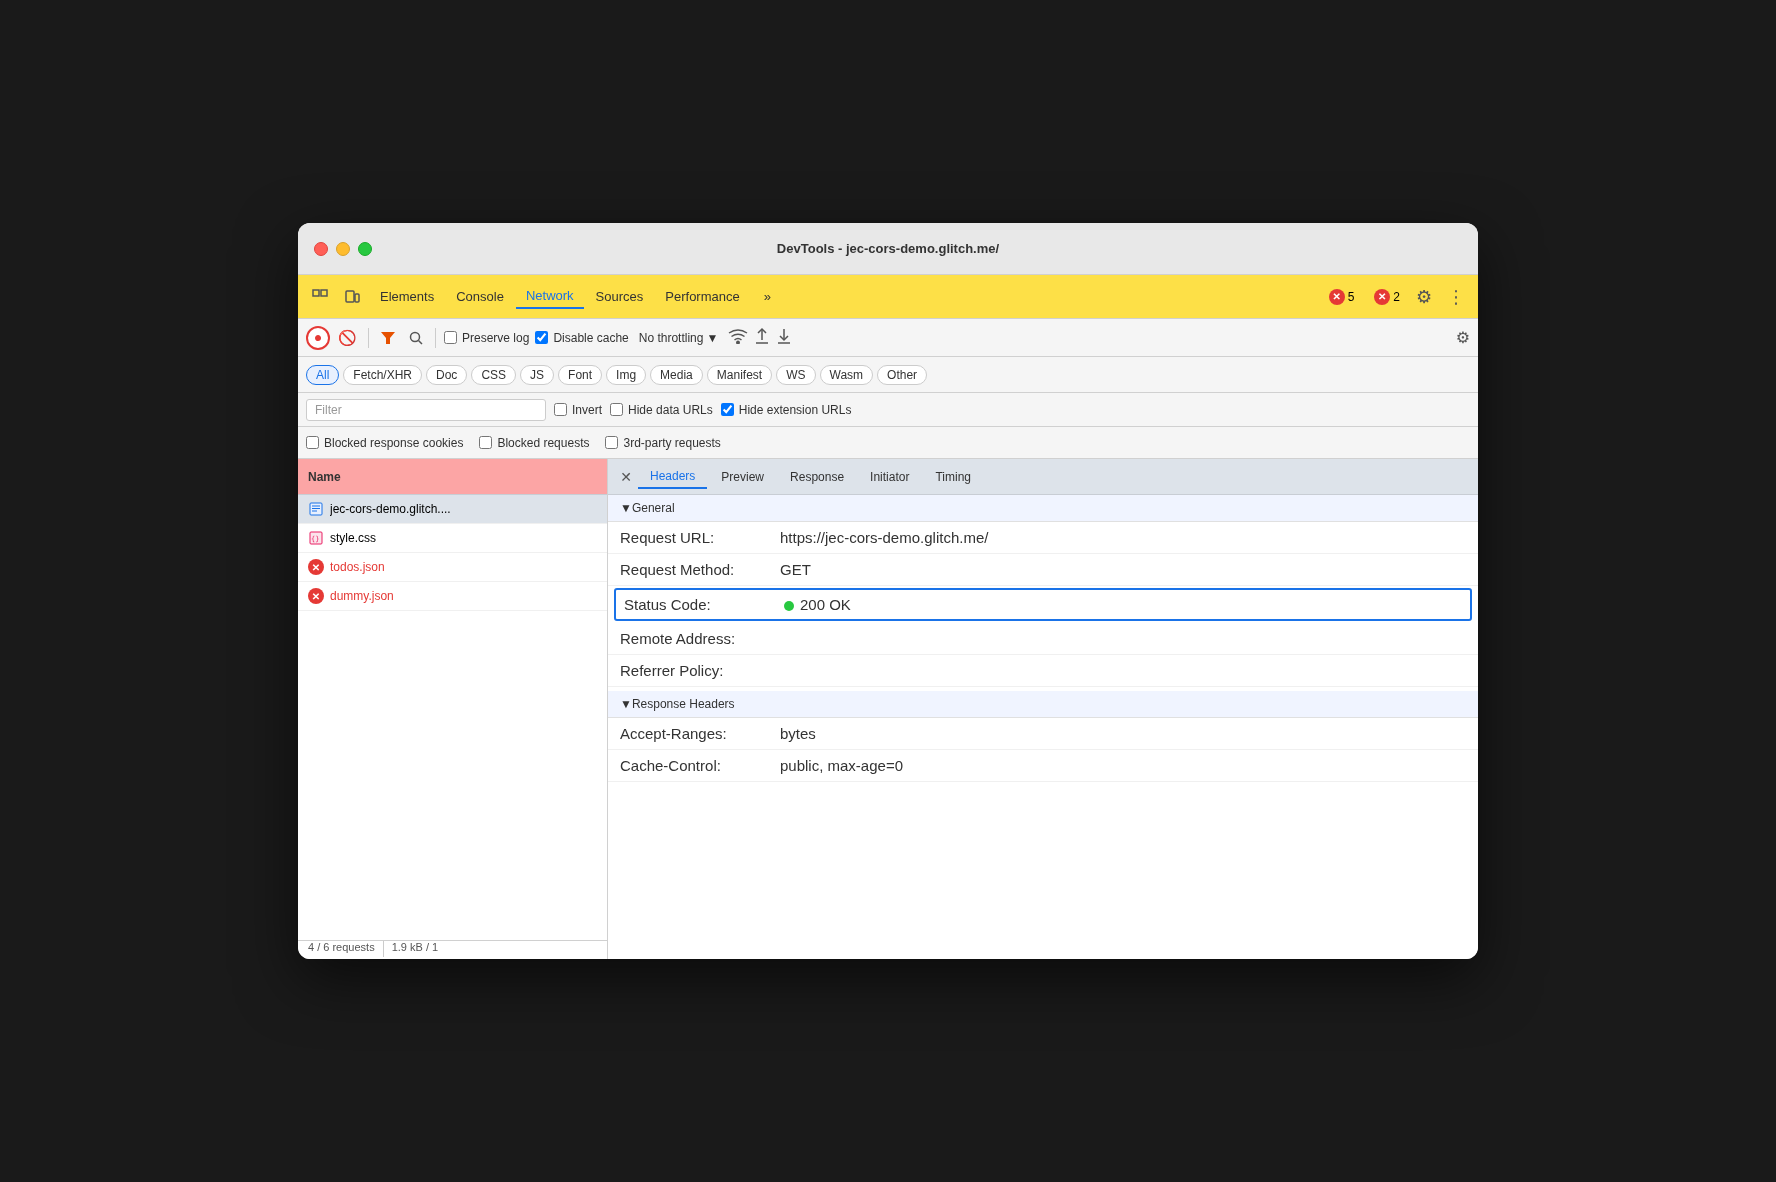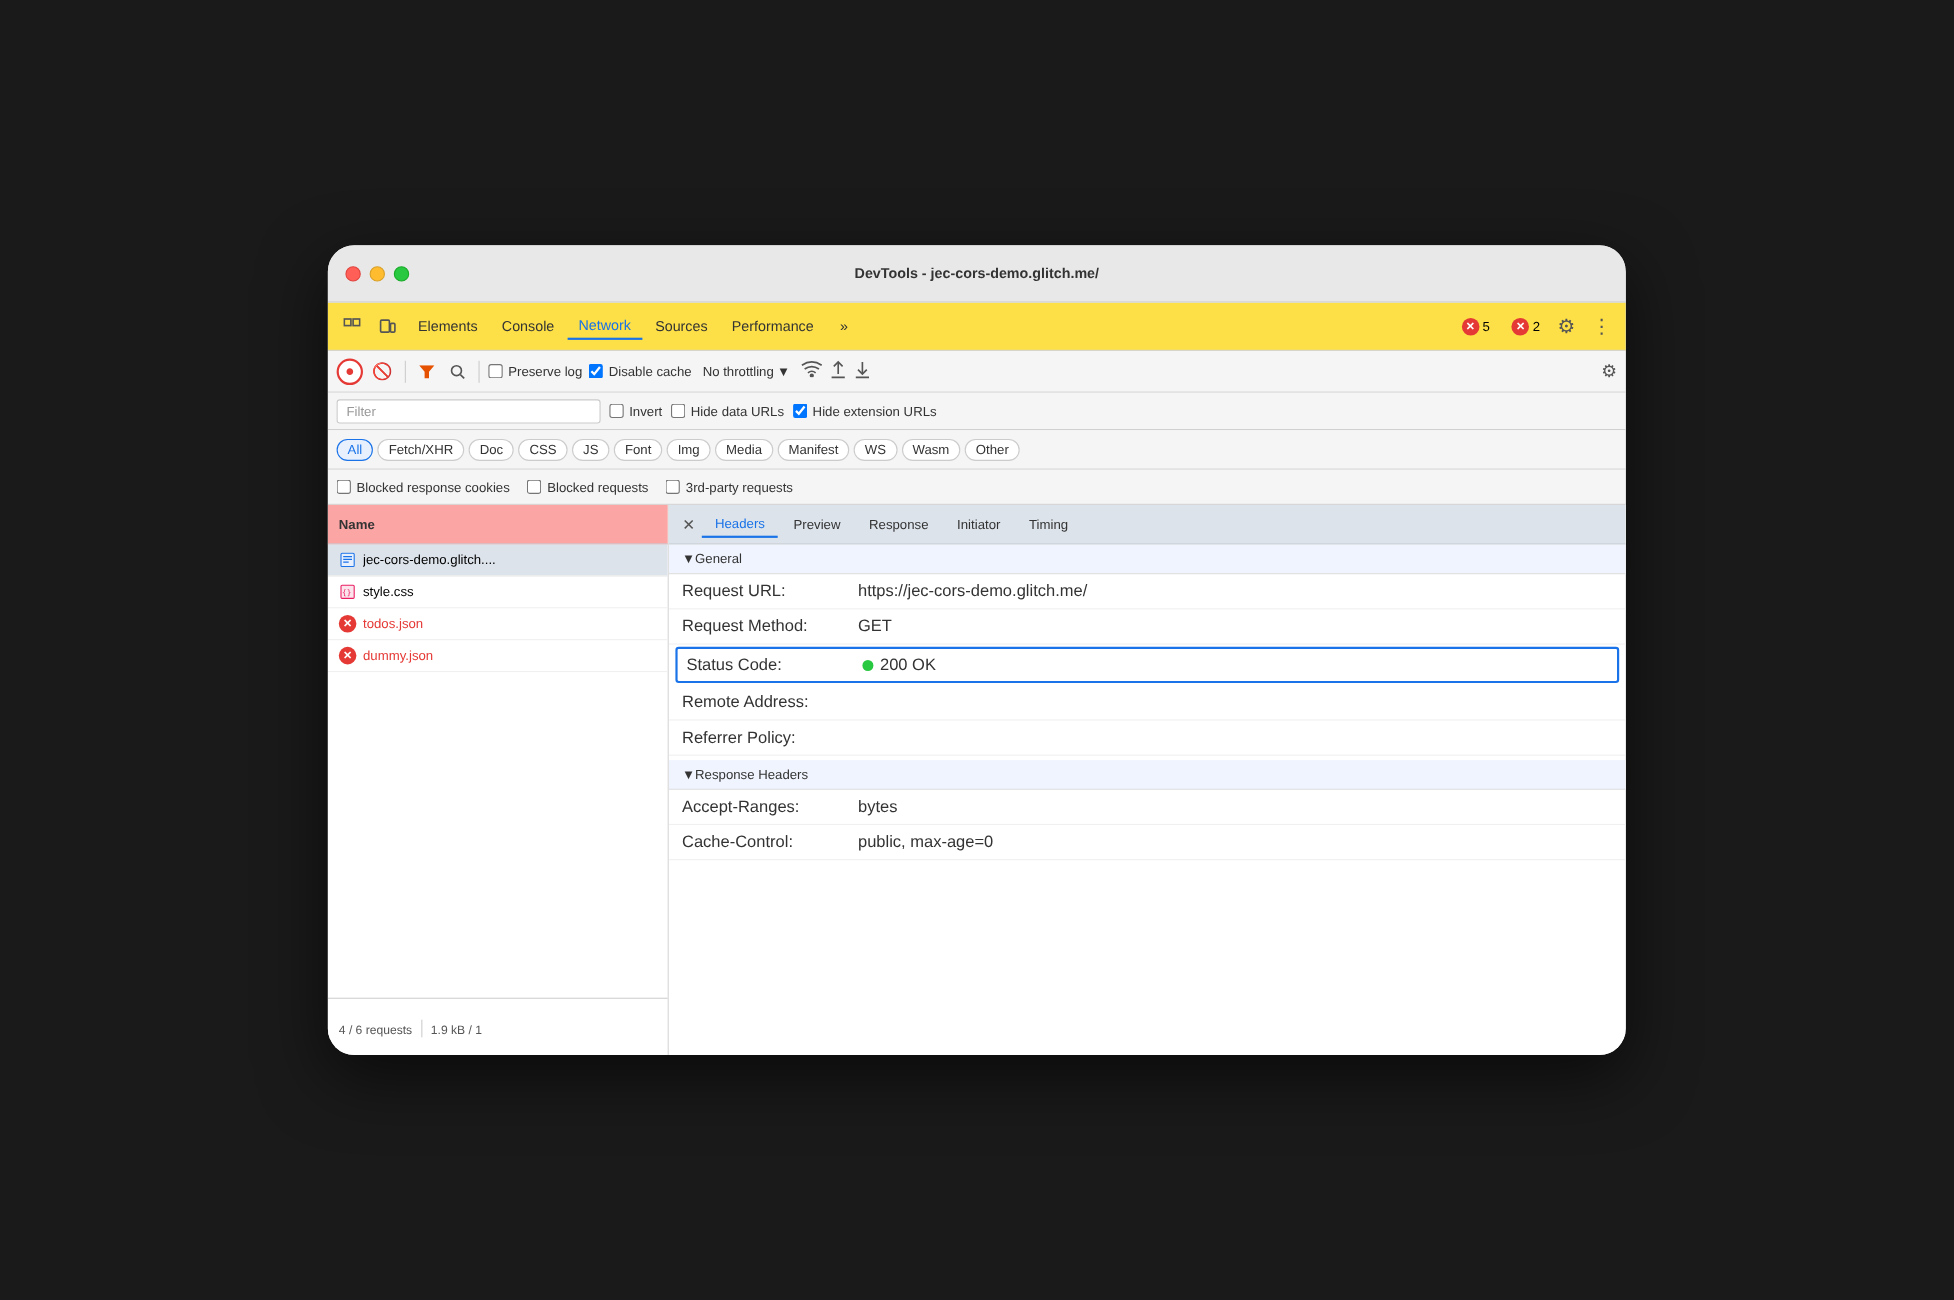--- a/index.html
+++ b/index.html
@@ -7,21 +7,21 @@
       background: #1a1a1a;
       display: flex;
       justify-content: center;
       align-items: center;
       min-height: 100vh;
       font-family: -apple-system, BlinkMacSystemFont, 'Segoe UI', sans-serif;
     }
     .window {
       width: 1180px;
       background: #f0f0f0;
-      border-radius: 24px;
+      border-radius: 12px;
       overflow: hidden;
       box-shadow: 0 20px 60px rgba(0,0,0,0.6);
     }
     
     .title-bar {
       background: #e8e8e8;
       height: 52px;
       display: flex;
       align-items: center;
       padding: 0 16px;
@@ -341,24 +341,24 @@
       border-radius: 50%;
       display: flex;
       align-items: center;
       justify-content: center;
       color: white;
       font-size: 10px;
       font-weight: 700;
     }
     .sidebar-footer {
       border-top: 1px solid #d0d0d0;
-      height: 52px;
-      display: flex;
-      align-items: flex-end;
-      padding: 16px 10px;
+      height: 19px;
+      display: flex;
+      align-items: flex-start;
+      padding: 0 10px;
       font-size: 11px;
       color: #555;
       gap: 8px;
     }
     .footer-divider {
       width: 1px;
       height: 16px;
       background: #ccc;
     }
     
@@ -548,55 +548,55 @@
     </div>
     <div class="download-icon">
       <svg width="16" height="18" viewBox="0 0 16 18" fill="none" stroke="#555" stroke-width="1.5">
         <line x1="8" y1="2" x2="8" y2="13"></line>
         <polyline points="4,9 8,13 12,9"></polyline>
         <line x1="2" y1="16" x2="14" y2="16"></line>
       </svg>
     </div>
     <div class="toolbar-spacer"></div>
     <div class="settings-icon">⚙</div>
+  </div>
+
+  <div class="filter-bar" style="height:36px; border-bottom: 1px solid #d0d0d0;">
+    <div class="filter-chips">
+      <div class="filter-chip active">All</div>
+      <div class="filter-chip">Fetch/XHR</div>
+      <div class="filter-chip">Doc</div>
+      <div class="filter-chip">CSS</div>
+      <div class="filter-chip">JS</div>
+      <div class="filter-chip">Font</div>
+      <div class="filter-chip">Img</div>
+      <div class="filter-chip">Media</div>
+      <div class="filter-chip">Manifest</div>
+      <div class="filter-chip">WS</div>
+      <div class="filter-chip">Wasm</div>
+      <div class="filter-chip">Other</div>
+    </div>
   </div>
 
   <div class="filter-bar">
     <input class="filter-input" type="text" placeholder="Filter" style="">
     <label class="checkbox-label">
       <input type="checkbox" style="">
       <span>Invert</span>
     </label>
     <label class="checkbox-label">
       <input type="checkbox" style="">
       <span>Hide data URLs</span>
     </label>
     <label class="checkbox-label">
       <input type="checkbox" checked="" style="">
       <span>Hide extension URLs</span>
     </label>
   </div>
 
-  <div class="filter-bar" style="height:36px; border-bottom: 1px solid #d0d0d0;">
-    <div class="filter-chips">
-      <div class="filter-chip active">All</div>
-      <div class="filter-chip">Fetch/XHR</div>
-      <div class="filter-chip">Doc</div>
-      <div class="filter-chip">CSS</div>
-      <div class="filter-chip">JS</div>
-      <div class="filter-chip">Font</div>
-      <div class="filter-chip">Img</div>
-      <div class="filter-chip">Media</div>
-      <div class="filter-chip">Manifest</div>
-      <div class="filter-chip">WS</div>
-      <div class="filter-chip">Wasm</div>
-      <div class="filter-chip">Other</div>
-    </div>
-  </div>
-
   <div class="checkbox-row">
     <label class="checkbox-label">
       <input type="checkbox" style="">
       <span>Blocked response cookies</span>
     </label>
     <label class="checkbox-label">
       <input type="checkbox" style="">
       <span>Blocked requests</span>
     </label>
     <label class="checkbox-label">

